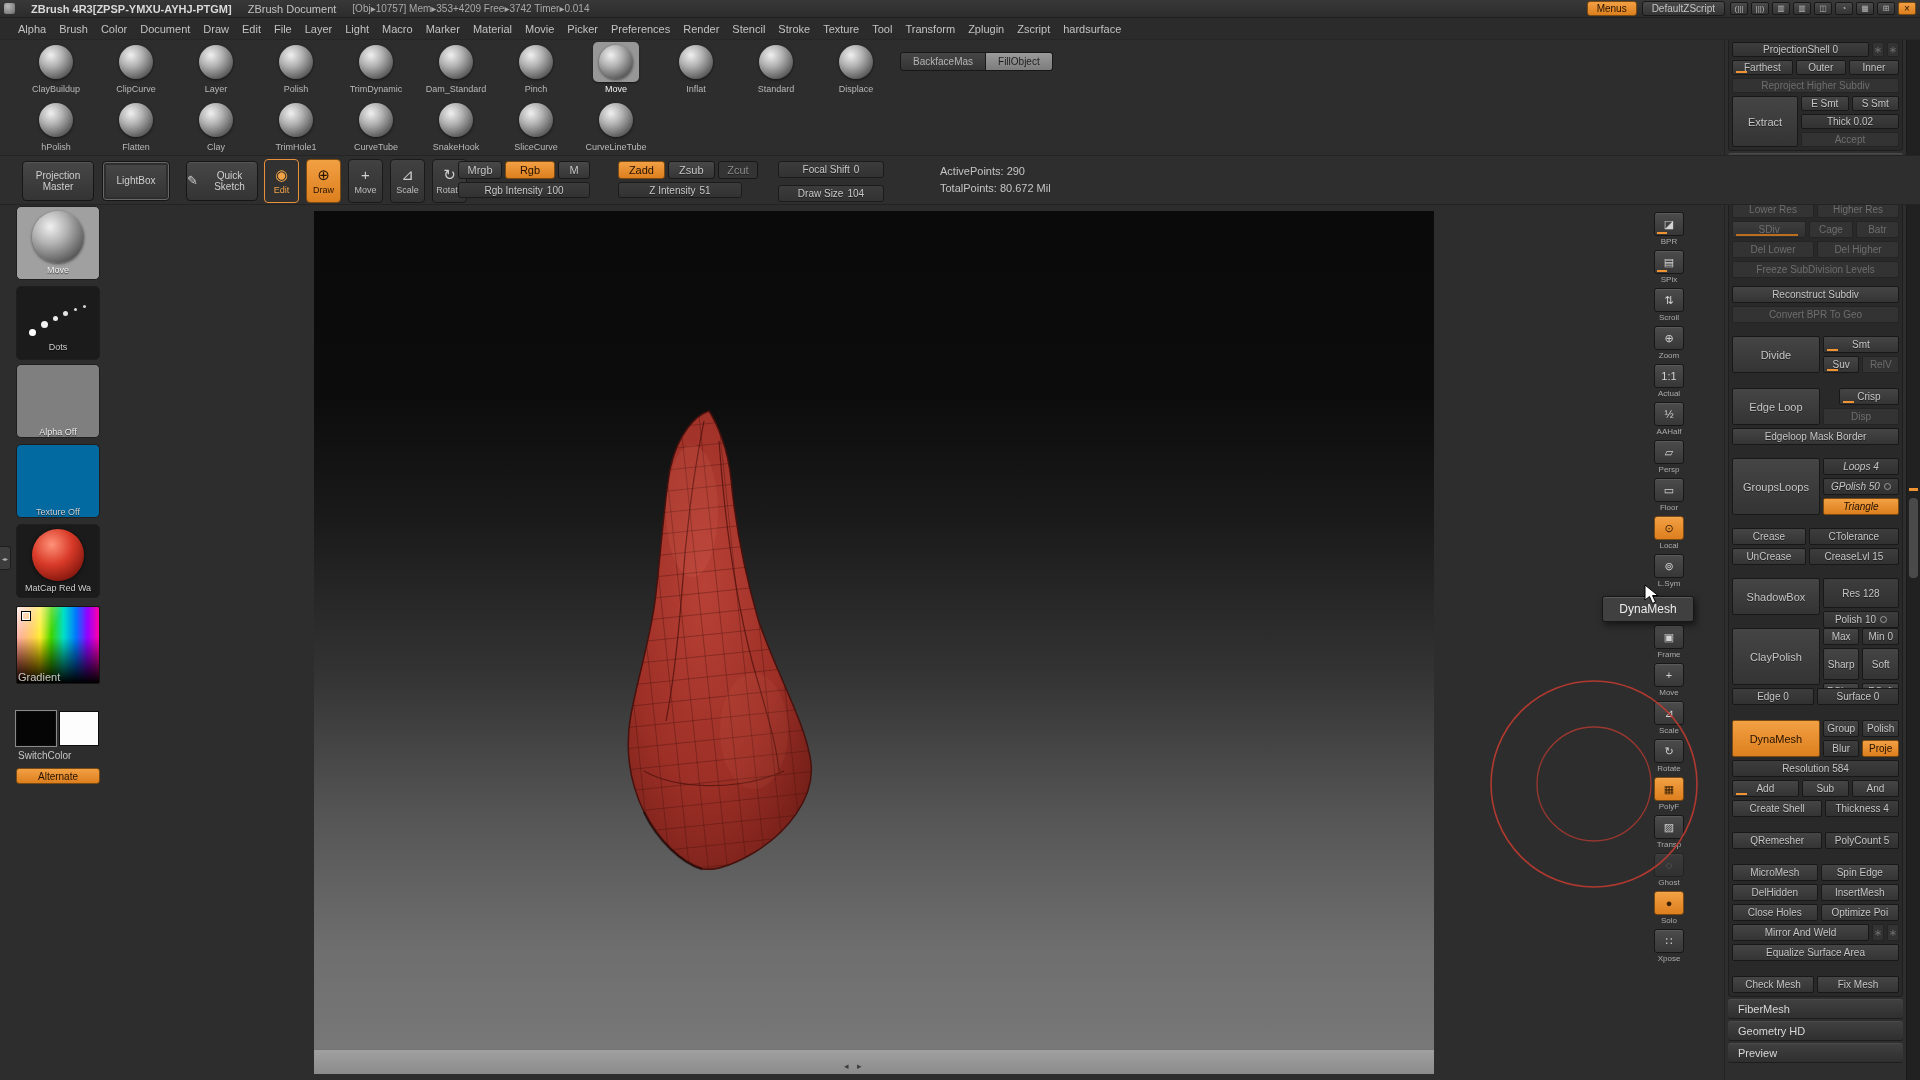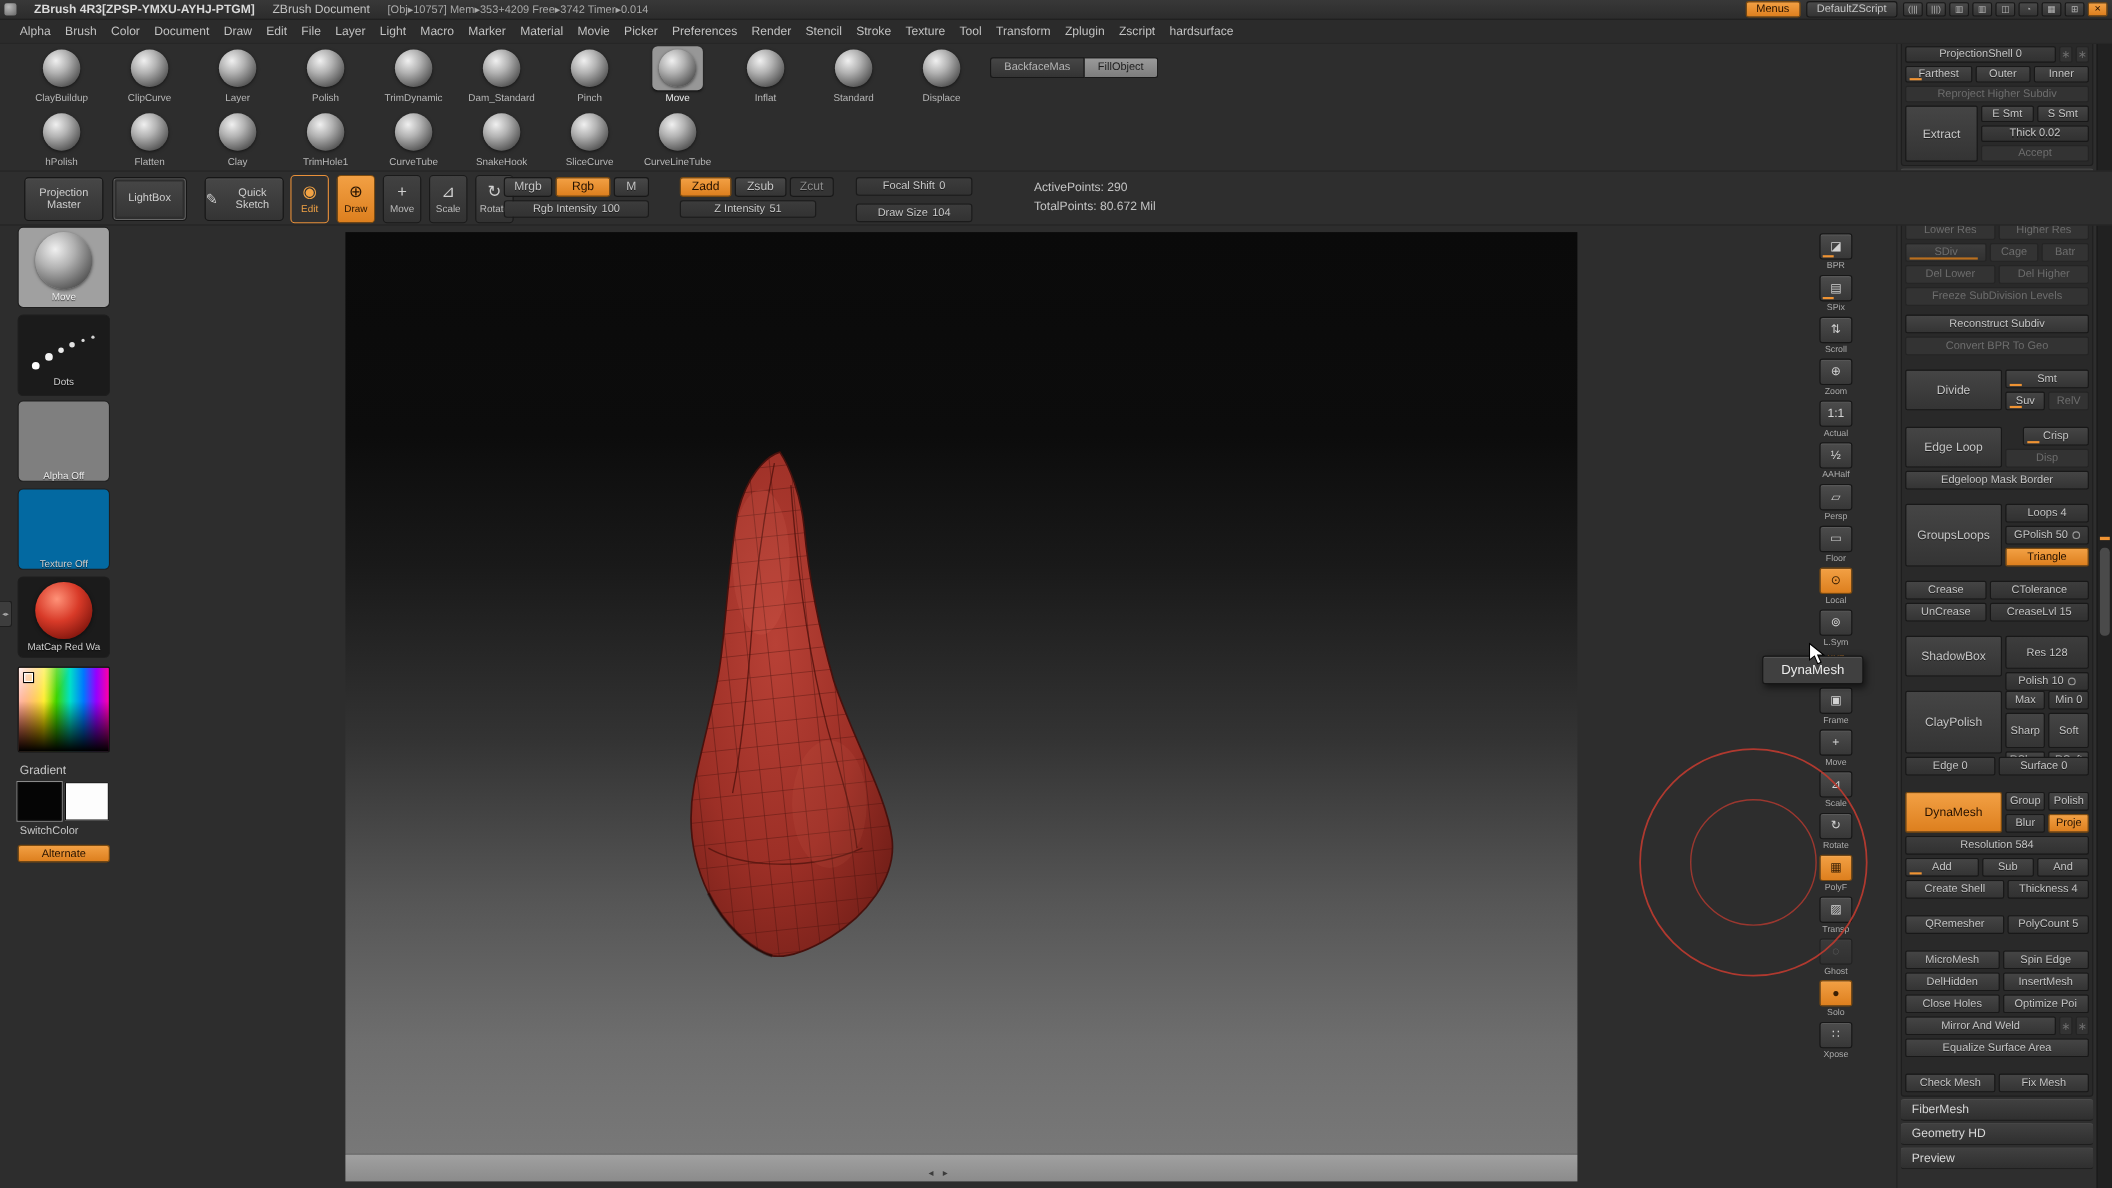--- a/index.html
+++ b/index.html
@@ -400,21 +400,21 @@
     <div style="flex:1;"></div>
     <div class="thumb-label">Texture Off</div>
   </div>
   <div class="tray-thumb darkbg" style="top:318px;">
     <div class="matcap-sphere"></div>
     <div class="thumb-label">MatCap Red Wa</div>
   </div>
   <div id="gradpicker">
     <span class="grad-marker"></span>
   </div>
-  <div class="tray-text" style="top:489px;">Gradient</div>
+  <div class="tray-text" style="top:465px;">Gradient</div>
   <div id="switch">
     <div class="sw black"></div>
     <div class="sw white"></div>
   </div>
   <div class="tray-text" style="top:544px;font-size:10px;">SwitchColor</div>
   <div id="altbtn">Alternate</div>
 </div>
 <div id="leftdivider">◂▸</div>
 
 <div id="canvas">
@@ -734,21 +734,21 @@
       </div>
       <div class="prow">
         <div class="pbtn" style="flex: 1 1 0%;">
           <span class="plabel">Edgeloop Mask Border</span>
         </div>
       </div>
       <div class="prow" style="margin-top: 10px; height: 57px;">
         <div class="pbtn pbig" style="flex: 1.05 1 0%; height: 57px;">
           <span class="plabel">GroupsLoops</span>
         </div>
-        <div class="pcol" style="flex: 1 1 0%;">
+        <div class="pcol" style="flex: 1 1 0%; font-style: italic;">
           <div class="prow" style="height: 17px;">
             <div class="pbtn pslider" style="flex: 1 1 0%;">
               <span class="plabel">Loops 4</span>
               <span class="pmark" style="left: calc(30% - 4px);"></span>
             </div>
           </div>
           <div class="prow" style="height: 17px;">
             <div class="pbtn pslider" style="flex: 1 1 0%;">
               <span class="plabel">GPolish 50</span>
               <span class="pradio"></span>

